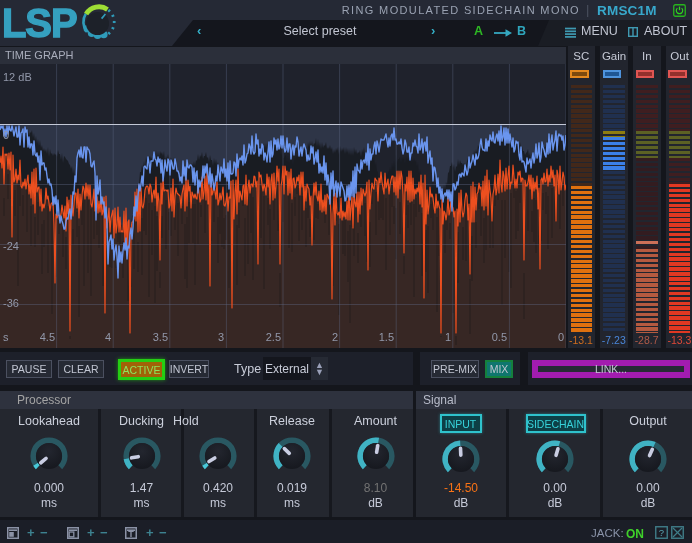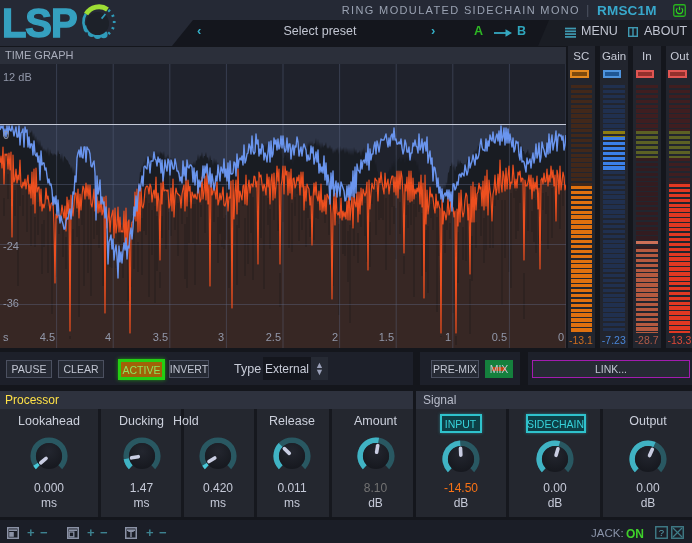--- a/index.html
+++ b/index.html
@@ -54,21 +54,21 @@
       <circle cx="4.8" cy="12.5" r="3.8" fill="#2f9cba"></circle>
       <circle cx="-1.5" cy="1.5" r="11.5" fill="#1d2129"></circle>
       <line x1="2.6" y1="-3.4" x2="6.4" y2="-8" stroke="#2f9cba" stroke-width="1.7"></line>
     </g>
   </svg>
 <div style="position:absolute;left:0;top:47px;width:566px;height:17px;background:#2b2f3a;color:#a9adbb;font-size:11px;line-height:17px;padding-left:5px;box-sizing:border-box">TIME GRAPH</div>
 <div style="position:absolute;left:0;top:348px;width:692px;height:4px;background:#14161c"></div>
 <div style="position:absolute;left:0;top:352px;width:412.5px;height:33px;background:#1d202a"></div>
 <div style="position:absolute;left:419.5px;top:352px;width:100px;height:33px;background:#1d202a"></div>
 <div style="position:absolute;left:528px;top:352px;width:164px;height:33px;background:#1d202a"></div>
-<div style="position:absolute;left:0;top:391px;width:412.5px;height:18px;background:#2e323e;color:#fde047;font-size:12px;line-height:18px;padding-left:5px;box-sizing:border-box">Processor</div>
+<div style="position:absolute;left:0;top:391px;width:412.5px;height:18px;background:#2e323e;color:#a3a3a3;font-size:12px;line-height:18px;padding-left:17px;box-sizing:border-box">Processor</div>
 <div style="position:absolute;left:416px;top:391px;width:276px;height:18px;background:#2e323e;color:#b8bcca;font-size:12px;line-height:18px;padding-left:7px;box-sizing:border-box">Signal</div>
 <div style="position:absolute;left:0;top:409px;width:412.5px;height:108px;background:#24272f"></div>
 <div style="position:absolute;left:416px;top:409px;width:276px;height:108px;background:#24272f"></div>
 <div style="position:absolute;left:97.5px;top:409px;width:3px;height:108px;background:#16181e"></div>
 <div style="position:absolute;left:180.5px;top:409px;width:3px;height:108px;background:#16181e"></div>
 <div style="position:absolute;left:254px;top:409px;width:3px;height:108px;background:#16181e"></div>
 <div style="position:absolute;left:328.5px;top:409px;width:3px;height:108px;background:#16181e"></div>
 <div style="position:absolute;left:505.5px;top:409px;width:3px;height:108px;background:#16181e"></div>
 <div style="position:absolute;left:599.5px;top:409px;width:3px;height:108px;background:#16181e"></div>
 <svg width="566" height="284" style="position:absolute;left:0;top:64px">
@@ -342,22 +342,22 @@
 <div style="position:absolute;left:58px;top:360px;width:46px;height:18px;border:1px solid #4b5060;background:#262a34;color:#c2c6d2;font-size:10.5px;display:flex;align-items:center;justify-content:center;">CLEAR</div>
 <div style="position:absolute;left:118px;top:359px;width:47px;height:21px;border:3px solid #25ce13;background:#a16207;color:#8ce55e;font-size:10.5px;display:flex;align-items:center;justify-content:center;box-shadow:0 0 4px rgba(40,220,20,0.6)">ACTIVE</div>
 <div style="position:absolute;left:169px;top:360px;width:40px;height:18px;border:1px solid #4b5060;background:#262a34;color:#c2c6d2;font-size:10.5px;display:flex;align-items:center;justify-content:center;">INVERT</div>
 <div style="position:absolute;left:234px;top:360px;width:26px;height:18px;color:#c8ccd8;font-size:12.5px;display:flex;align-items:center">Type</div>
 <div style="position:absolute;left:263px;top:357px;width:48px;height:23px;background:#14161d;color:#c8ccd8;font-size:12px;display:flex;align-items:center;justify-content:center">External</div>
 <div style="position:absolute;left:311px;top:357px;width:17px;height:23px;background:#262a34;color:#9aa0b8;font-size:9px;display:flex;flex-direction:column;align-items:center;justify-content:center;line-height:7px">
     <span>▲</span>
     <span>▼</span>
   </div>
 <div style="position:absolute;left:431px;top:360px;width:48px;height:18px;border:1px solid #4b5060;background:#262a34;color:#c2c6d2;font-size:10.5px;display:flex;align-items:center;justify-content:center;">PRE-MIX</div>
-<div style="position:absolute;left:485px;top:360px;width:28px;height:18px;border:7px solid #15803d;background:#c2410c;color:#c2c6d2;font-size:10.5px;display:flex;align-items:center;justify-content:center;">MIX</div>
-<div style="position:absolute;left:532px;top:360px;width:158px;height:18px;border:1px solid #a21caf;background:#262a34;color:#c2c6d2;font-size:10.5px;display:flex;align-items:center;justify-content:center;">LINK...</div>
+<div style="position:absolute;left:485px;top:360px;width:28px;height:18px;border:2px solid #15803d;background:#0f766e;color:#c2c6d2;font-size:10.5px;display:flex;align-items:center;justify-content:center;">MIX</div>
+<div style="position:absolute;left:532px;top:360px;width:158px;height:18px;border:6px solid #a21caf;background:#262a34;color:#c2c6d2;font-size:10.5px;display:flex;align-items:center;justify-content:center;">LINK...</div>
 <div style="position:absolute;left:4px;top:414px;width:90px;text-align:center;font-size:12.5px;color:#ccd0dc">Lookahead</div>
 <div style="position:absolute;left:28.0px;top:435.0px;width:42px;height:42px"><svg width="42" height="42" viewBox="0 0 42 42">
       <defs>
         <radialGradient id="kg" cx="0.5" cy="0.32" r="0.78">
           <stop offset="0" stop-color="#23262f"></stop>
           <stop offset="1" stop-color="#14161c"></stop>
         </radialGradient>
       </defs>
       <path d="M7.85,34.15 A18.6,18.6 0 1 1 34.15,34.15 L30.12,30.12 A12.9,12.9 0 1 0 11.88,30.12 Z" fill="#295862"></path>
       <path d="M7.85,34.15 A18.6,18.6 0 0 1 5.23,30.86 L10.06,27.84 A12.9,12.9 0 0 0 11.88,30.12 Z" fill="#48c8d8"></path>
@@ -402,21 +402,21 @@
         <radialGradient id="kg" cx="0.5" cy="0.32" r="0.78">
           <stop offset="0" stop-color="#23262f"></stop>
           <stop offset="1" stop-color="#14161c"></stop>
         </radialGradient>
       </defs>
       <path d="M7.85,34.15 A18.6,18.6 0 1 1 34.15,34.15 L30.12,30.12 A12.9,12.9 0 1 0 11.88,30.12 Z" fill="#295862"></path>
       <path d="M7.85,34.15 A18.6,18.6 0 0 1 7.64,8.06 L11.74,12.02 A12.9,12.9 0 0 0 11.88,30.12 Z" fill="#40b3c4"></path>
       <circle cx="21.0" cy="21.0" r="13.1" fill="url(#kg)"></circle>
       <line x1="18.27" y1="18.36" x2="13.39" y2="13.62" stroke="#c9cde2" stroke-width="3.6" stroke-linecap="round"></line>
     </svg></div>
-<div style="position:absolute;left:247px;top:481px;width:90px;text-align:center;font-size:12px;color:#c6cad8">0.011</div>
+<div style="position:absolute;left:247px;top:481px;width:90px;text-align:center;font-size:12px;color:#c6cad8">0.019</div>
 <div style="position:absolute;left:247px;top:496px;width:90px;text-align:center;font-size:12px;color:#c6cad8">ms</div>
 <div style="position:absolute;left:330.5px;top:414px;width:90px;text-align:center;font-size:12.5px;color:#ccd0dc">Amount</div>
 <div style="position:absolute;left:354.5px;top:435.0px;width:42px;height:42px"><svg width="42" height="42" viewBox="0 0 42 42">
       <defs>
         <radialGradient id="kg" cx="0.5" cy="0.32" r="0.78">
           <stop offset="0" stop-color="#23262f"></stop>
           <stop offset="1" stop-color="#14161c"></stop>
         </radialGradient>
       </defs>
       <path d="M7.85,34.15 A18.6,18.6 0 1 1 34.15,34.15 L30.12,30.12 A12.9,12.9 0 1 0 11.88,30.12 Z" fill="#295862"></path>

